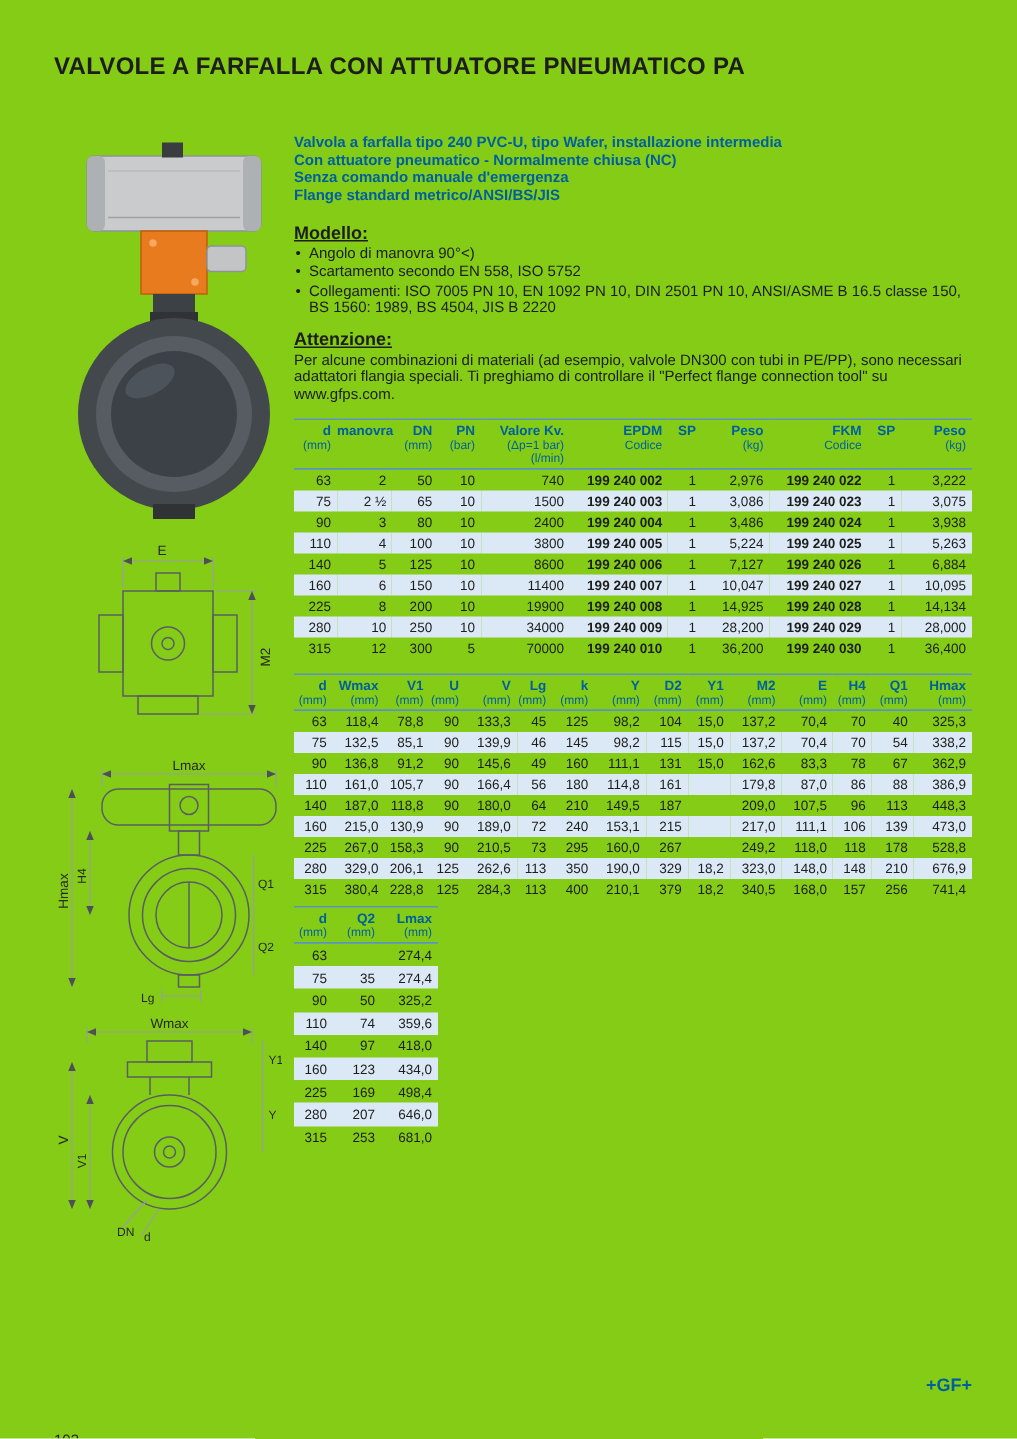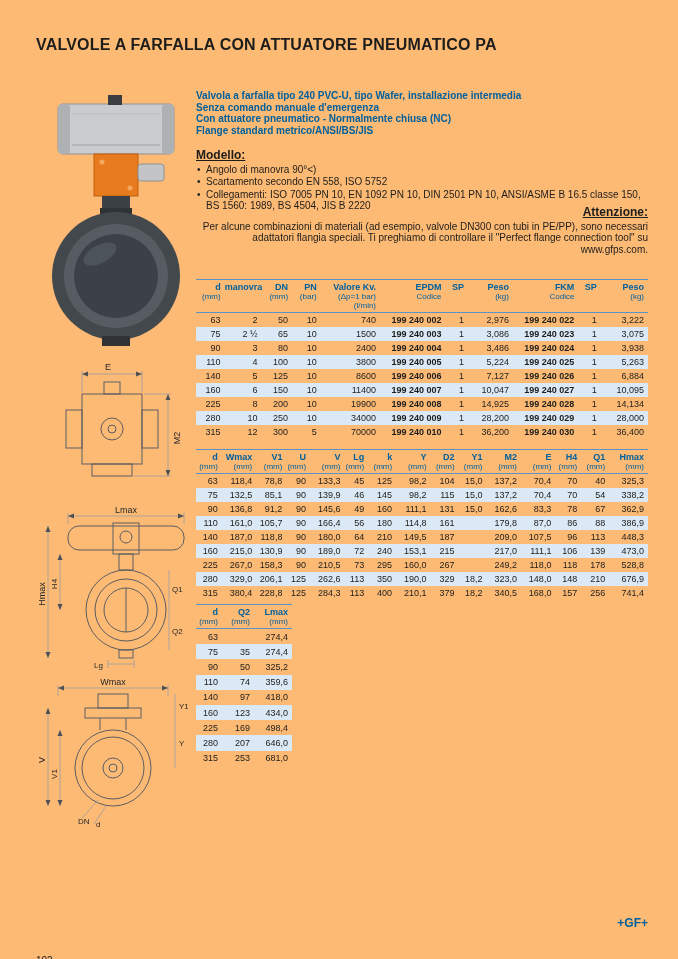--- a/index.html
+++ b/index.html
@@ -1,30 +1,30 @@
 <!DOCTYPE html>
 <html><head>
 <meta charset="utf-8">
 <style>
   * { margin:0; padding:0; box-sizing:border-box; }
   html,body { background:#ffffff; }
   body { font-family:"Liberation Sans", sans-serif; color:#1d1d1b; }
-  .page { position:relative; width:678px; height:959px; background:#fdba74; overflow:hidden;padding-left:41px; }
+  .page { position:relative; width:678px; height:959px; background:#84cc16; overflow:hidden;padding-left:41px; }
 
   .title { position:absolute; left:36px; top:36px; font-size:16px; font-weight:bold; color:#1d1d1b; letter-spacing:0.2px; }
 
   .intro { position:absolute; left:196px; top:90px; width:452px; color:#00609e; font-weight:bold; font-size:10px; line-height:11.5px; }
 
   .modello { position:absolute; left:196px; top:150px; width:452px; font-size:10px; line-height:11.5px; }
   .sec-head { font-weight:bold; color:#1d1d1b; font-size:12px; margin-bottom:2px;text-decoration:underline; }
   .modello ul { list-style:none; margin-top:1px; }
   .modello li { position:relative; padding-left:10px; margin-bottom:1px; }
   .modello li::before { content:"\2022"; position:absolute; left:1px; }
 
-  .attenzione { position:absolute; left:196px; top:207px; width:452px; font-size:10px; line-height:11.5px;text-align:right; }
+  .attenzione { position:absolute; left:196px; top:221px; width:452px; font-size:10px; line-height:11.5px; }
 
   table { border-collapse:collapse; table-layout:fixed; }
   .tbl { position:absolute; font-size:9px; color:#1d1d1b; }
   .tbl1 { left:196px; top:279px; width:452px; }
   .tbl2 { left:196px; top:449px; width:452px; }
   .tbl3 { left:196px; top:604px; width:96px; }
   th { color:#00609e; vertical-align:top; text-align:right; padding:2px 4px 2px 0;
        border-top:1px solid #5b93c9; border-bottom:1px solid #5b93c9; }
   .hlabel { font-weight:bold; font-size:9px; white-space:nowrap; }
   .hsub { font-weight:normal; font-size:8px; white-space:nowrap; }
@@ -61,22 +61,22 @@
     <rect x="58" y="118" width="32" height="16" fill="#2f3336"></rect>
     <circle cx="74" cy="186" r="64" fill="#43484d"></circle>
     <circle cx="74" cy="186" r="52" fill="#565c62"></circle>
     <circle cx="74" cy="186" r="42" fill="#3c4147"></circle>
     <ellipse cx="58" cy="164" rx="18" ry="9" fill="#4d535a" transform="rotate(-28 58 164)"></ellipse>
     <rect x="60" y="246" width="28" height="10" fill="#2f3336"></rect>
   </svg>
 
   <div class="intro">
     <div>Valvola a farfalla tipo 240 PVC-U, tipo Wafer, installazione intermedia</div>
+    <div>Con attuatore pneumatico - Normalmente chiusa (NC)</div>
     <div>Senza comando manuale d'emergenza</div>
-    <div>Con attuatore pneumatico - Normalmente chiusa (NC)</div>
     <div>Flange standard metrico/ANSI/BS/JIS</div>
   </div>
 
   <div class="modello">
     <div class="sec-head">Modello:</div>
     <ul>
       <li>Angolo di manovra 90°&lt;)</li>
       <li>Scartamento secondo EN 558, ISO 5752</li>
       <li>Collegamenti: ISO 7005 PN 10, EN 1092 PN 10, DIN 2501 PN 10, ANSI/ASME B 16.5 classe 150, BS 1560: 1989, BS 4504, JIS B 2220</li>
     </ul>

